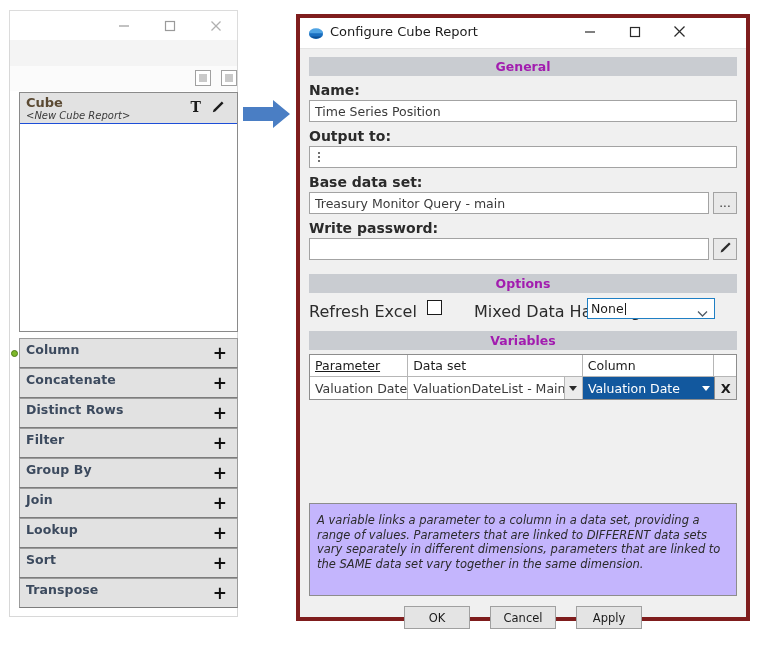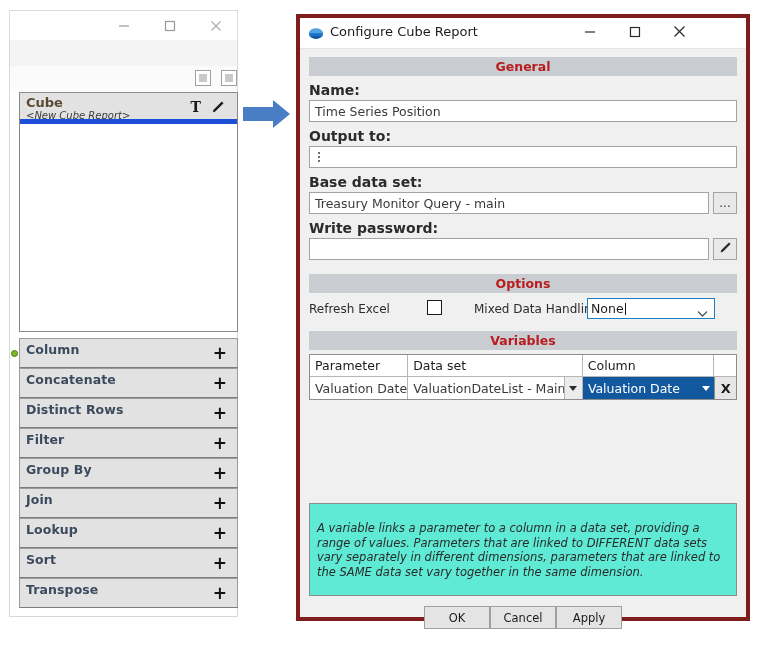--- a/index.html
+++ b/index.html
@@ -58,21 +58,21 @@
     position: absolute; left: 19px; top: 92px;
     width: 219px; height: 240px;
     background: #ffffff;
     border: 1px solid #8a8a8a;
     box-sizing: border-box;
   }
   .cube-card {
     position: absolute; left: 0; top: 0;
     width: 217px; height: 31px;
     background: #e2e2e2;
-    border-bottom: 5px solid #1d4ed8;
+    border-bottom: 1px solid #1d4ed8;
     box-sizing: border-box;
   }
   .cube-title {
     position: absolute; left: 6px; top: 2px;
     font-size: 13px; font-weight: bold; color: #5b4a33;
     font-family: "DejaVu Sans", "Liberation Sans", sans-serif;
   }
   .cube-sub {
     position: absolute; left: 6px; top: 17px;
     font-size: 10px; font-style: italic; color: #3a3a3a;
@@ -133,21 +133,21 @@
     display: flex; align-items: center; justify-content: center;
     color: #2b2b2b;
   }
 
   .dlg-body { position: relative; padding: 0; }
 
   .section-header {
     margin: 8px 9px 0 9px;
     height: 19px; background: #c9ccd1;
     display: flex; align-items: center; justify-content: center;
-    font-size: 12.5px; font-weight: bold; color: #b91c1c;
+    font-size: 12.5px; font-weight: bold; color: #a21caf;
   }
   .field-label {
     font-size: 14px; font-weight: bold; color: #2b2b2b;
     margin: 6px 0 2px 9px;
   }
   .txtbox {
     margin: 0 9px; height: 22px; background: #ffffff;
     border: 1px solid #a3a3a3; box-sizing: border-box;
     display: flex; align-items: center;
     font-size: 12.5px; color: #3a3a3a; padding-left: 5px;
@@ -162,21 +162,21 @@
     font-size: 12px; color: #333;
   }
   .dots-handle {
     width: 12px; display: flex; flex-direction: column;
     align-items: center; justify-content: center; gap: 2px;
     margin-right: 4px;
   }
   .dots-handle b { display:block; width: 2px; height: 2px; background: #707070; }
 
   .opt-row { position: relative; height: 26px; margin: 4px 9px 0 9px; }
-  .opt-label { position: absolute; font-size: 12px; color: #2b2b2b; top: 5px; }
+  .opt-label { position: absolute; font-size: 16px; color: #2b2b2b; top: 5px; }
   .checkbox {
     position: absolute; width: 15px; height: 15px;
     border: 1.5px solid #1b1b1b; background: #fff; top: 3px;
     box-sizing: border-box;
   }
   .combo {
     position: absolute; height: 21px; background: #fff;
     border: 1.5px solid #1f7fc4; box-sizing: border-box;
     display: flex; align-items: center; top: 1px;
   }
@@ -219,27 +219,27 @@
   .vdel {
     width: 22px; display: flex; align-items: center; justify-content: center;
     background: #e6e6e6; border-left: 1px solid #8d8d8d;
     font-size: 13px; font-weight: bold; color: #1b1b1b;
     box-sizing: border-box;
   }
   .vbody-fill { height: 97px; background: #f0f0f0; }
 
   .descbox {
     margin: 6px 9px 0 9px; height: 93px;
-    background: #5eead4; border: 1px solid #8d8d8d;
-    box-sizing: border-box; padding: 17px 7px;
+    background: #c4b5fd; border: 1px solid #8d8d8d;
+    box-sizing: border-box; padding: 9px 7px;
     font-size: 11.5px; font-style: italic; color: #2b2b2b;
     line-height: 14.5px;
   }
   .btn-row {
-    margin-top: 10px; display: flex; justify-content: center; gap: 0;
+    margin-top: 10px; display: flex; justify-content: center; gap: 20px;
   }
   .dlg-btn {
     width: 66px; height: 23px; background: #e4e4e4;
     border: 1px solid #a0a0a0; box-sizing: border-box;
     display: flex; align-items: center; justify-content: center;
     font-size: 11.5px; color: #1b1b1b;
   }
 </style>
 </head>
 <body>
@@ -426,21 +426,21 @@
                 <polyline points="1,1.5 5.5,6 10,1.5" fill="none" stroke="#4f5b66" stroke-width="1.3"></polyline>
               </svg>
           </span>
         </span>
       </div>
 
       <div class="section-header" style="margin-top:8px;">Variables</div>
 
       <div class="vtable">
         <div class="vhead">
-          <div style="width:100px;">Parameter</div>
+          <div style="width:100px;text-decoration:underline;">Parameter</div>
           <div style="width:178px;">Data set</div>
           <div style="width:134px;">Column</div>
           <div style="width:22px;"></div>
         </div>
         <div class="vrow">
           <div class="vcell" style="width:100px;">Valuation Date</div>
           <div class="vcell" style="width:178px;">
             <span>ValuationDateList - Main</span>
             <span class="dd">
               <svg width="8" height="5" viewBox="0 0 8 5">

